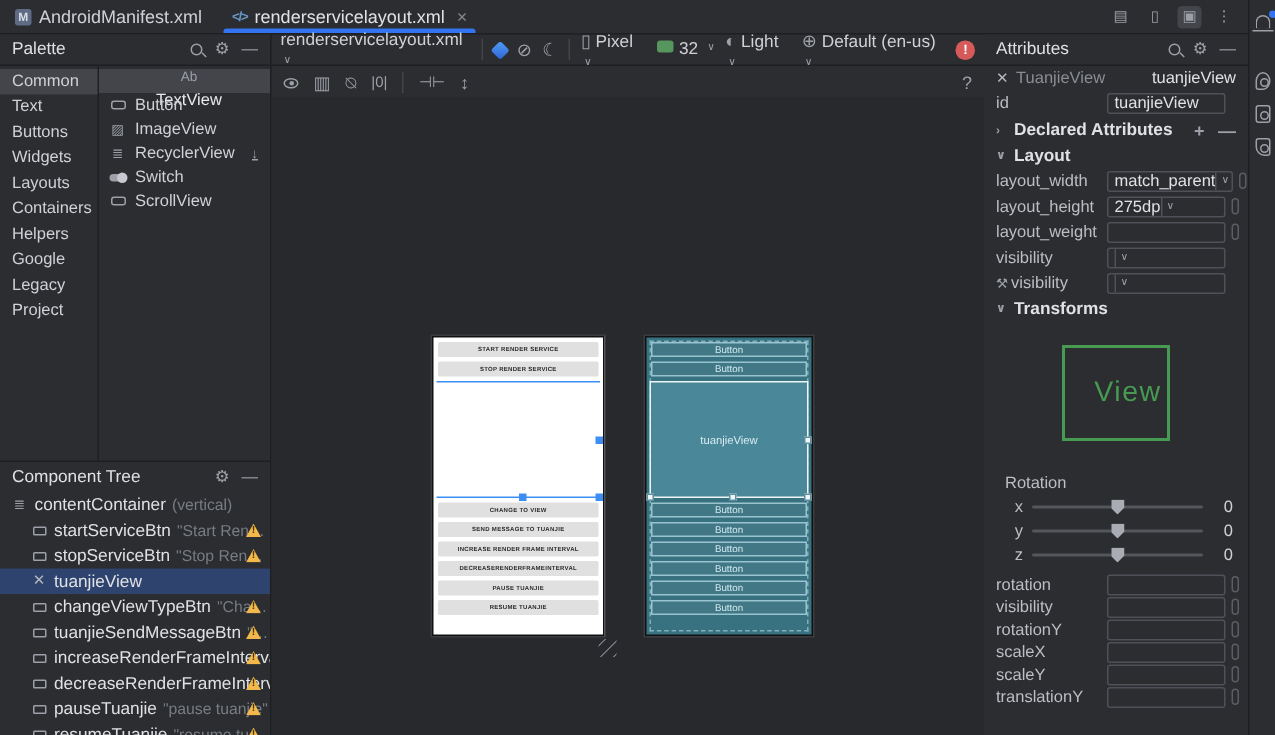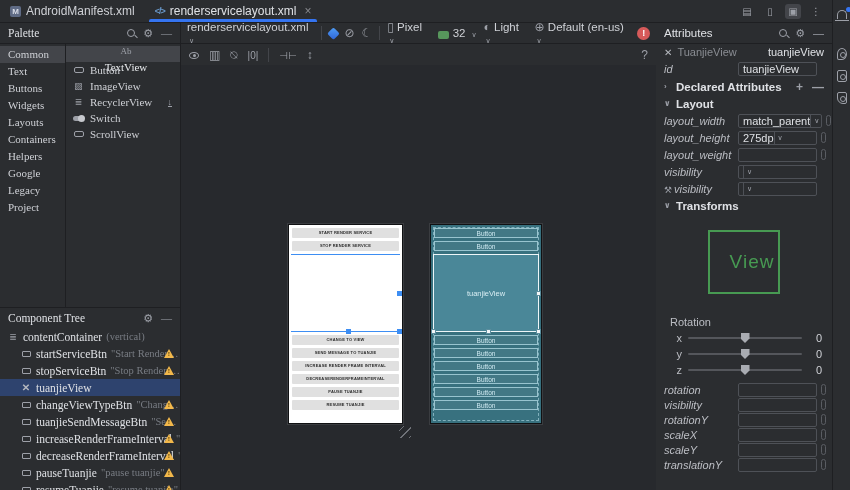--- a/index.html
+++ b/index.html
@@ -34,21 +34,21 @@
     border-radius:5px 5px 0 0; margin:2px auto 0; position:relative; }
   .bell::after { content:""; position:absolute; left:-3px; right:-3px; bottom:-2px; height:1.2px; background:#9da0a8; }
   .bell-dot { position:absolute; right:-2px; top:-1px; width:5px; height:5px; background:#3574f0; border-radius:50%; }
   .railbox { width:10px; height:12px; border:1.2px solid #9da0a8; border-radius:2px; margin:0 auto; position:relative; }
   .railbox::after { content:""; position:absolute; width:4px; height:4px; border:1px solid #9da0a8;
     border-radius:50%; left:2px; top:3px; }
   .rail-gap { height:18px; }
 
   
   #left-panel { left:0; top:23px; width:181px; height:467px; background:#2b2d30;
-    border-right:1px solid #1e1f22;font-family:Liberation Serif, serif; }
+    border-right:1px solid #1e1f22; }
   .panel-head { height:21px; display:flex; align-items:center; padding:0 8px;
     border-bottom:1px solid #1e1f22; font-size:11.5px; color:#dfe1e5; }
   .panel-head .sp { margin-left:auto; display:flex; gap:8px; align-items:center; color:#9da0a8; }
   .ic-search { width:8px; height:8px; border:1.2px solid #9da0a8; border-radius:50%; position:relative; display:inline-block; }
   .ic-search::after { content:""; position:absolute; width:4px; height:1.2px; background:#9da0a8;
     transform:rotate(45deg); right:-4px; bottom:-1px; }
   .ic-gear { font-size:11px; color:#9da0a8; line-height:1; }
   .ic-min { color:#9da0a8; font-size:11px; line-height:1; }
 
   #palette-body { display:flex; height:264px; border-bottom:1px solid #1e1f22; }
@@ -130,21 +130,21 @@
   #attr-head { left:656px; top:23px; width:176px; height:21px; border-bottom:1px solid #1e1f22;
     display:flex; align-items:center; padding:0 8px; font-size:11.5px; background:#2b2d30; }
   #attr-head .sp { margin-left:auto; display:flex; gap:8px; align-items:center; }
   #attr-body { left:656px; top:44px; width:176px; height:446px; background:#2b2d30;
     overflow:hidden; font-size:11px; }
   #attr-comp { height:16px; display:flex; align-items:center; padding:0 8px; gap:5px; }
   #attr-comp .ctype { color:#8a8d93; }
   #attr-comp .cid { margin-left:auto; color:#dfe1e5; }
   .attr-row { height:17px; display:flex; align-items:center; padding:0 6px 0 8px; }
   .attr-row.tall { height:18px; }
-  .a-label { width:74px; flex:none; color:#bcbec4; white-space:nowrap; overflow:hidden;font-style:italic; }
+  .a-label { width:74px; flex:none; color:#bcbec4; white-space:nowrap; overflow:hidden; }
   .a-input { flex:1; height:14px; border:1px solid #4e5157; border-radius:2px; background:transparent;
     color:#dfe1e5; font-size:11px; padding:0 4px; line-height:12px; display:flex; align-items:center; }
   .a-dd { justify-content:flex-start; }
   .a-dd .dda { color:#9da0a8; font-size:7px; border-left:1px solid #4e5157; padding-left:3px;
     margin-right:-2px; height:100%; display:flex; align-items:center; }
   .pill { width:5px; height:11px; border:1px solid #5a5d63; border-radius:2.5px; margin-left:4px; flex:none; }
   .pill-spacer { width:9px; flex:none; }
   .sec-head { height:17px; display:flex; align-items:center; gap:5px; padding:0 8px;
     font-weight:bold; font-size:11.5px; color:#dfe1e5; }
   .sec-chev { font-size:8px; color:#9da0a8; width:7px; }
@@ -341,21 +341,21 @@
     <span class="tb-sep"></span>
     <span class="diamond"></span>
     <span class="tb-ic">⊘</span>
     <span class="tb-ic">☾</span>
     <span class="tb-sep"></span>
     <span>
       <span class="tb-ic">▯</span>
       <span>Pixel</span>
       <span class="dd-arrow">∨</span>
     </span>
-    <span style="display:flex;align-items:flex-end;gap:4px;">
+    <span style="display:flex;align-items:flex-start;gap:4px;">
       <span class="api-ic"></span>
       <span>32</span>
       <span class="dd-arrow">∨</span>
     </span>
     <span>
       <span class="tb-ic">◐</span>
       <span>Light</span>
       <span class="dd-arrow">∨</span>
     </span>
     <span>

